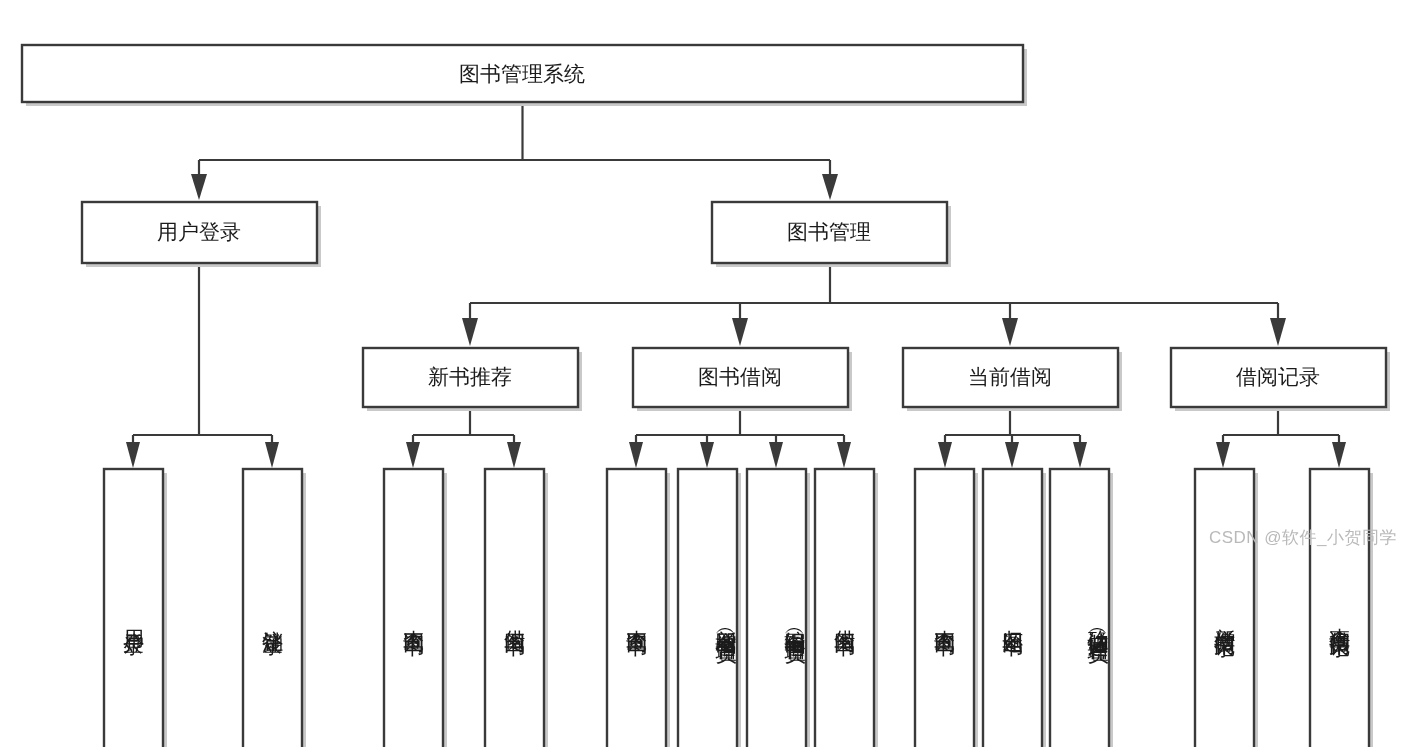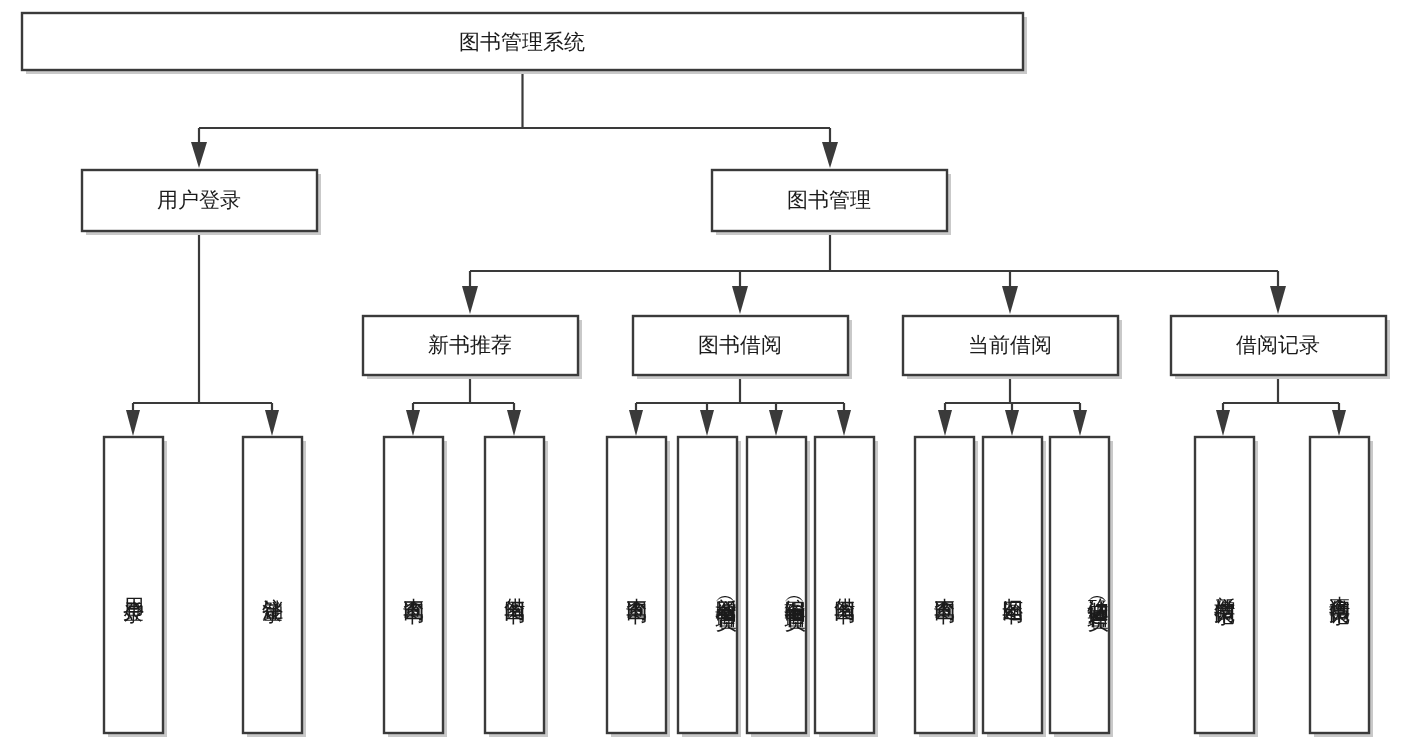--- a/index.html
+++ b/index.html
@@ -11,20 +11,21 @@
     width: 1405px;
     height: 747px;
     overflow: hidden;
     font-family: "Liberation Sans", "DejaVu Sans", sans-serif;
   }
   #diagram-root {
     position: relative;
     width: 1405px;
     height: 523px;
     background: #ffffff;
+    margin-top: 32px;
   }
   svg.diagram-canvas {
     position: absolute;
     left: 0;
     top: 0;
     width: 1405px;
     height: 747px;
     display: block;
   }
   .node-box {
@@ -255,14 +256,15 @@
   <div class="node-label-v" style="left:747px; top:437px; width:59px; height:296px; align-items:flex-start; padding-top:10px; box-sizing:border-box;">编辑图书（管理员）</div>
   <div class="node-label-v" style="left:815px; top:437px; width:59px; height:296px;">借阅图书</div>
 
   <div class="node-label-v" style="left:915px; top:437px; width:59px; height:296px;">查询图书</div>
   <div class="node-label-v" style="left:983px; top:437px; width:59px; height:296px;">归还图书</div>
   <div class="node-label-v" style="left:1050px; top:437px; width:59px; height:296px; align-items:flex-start; padding-top:10px; box-sizing:border-box;">确认归还（管理员）</div>
 
   <div class="node-label-v" style="left:1195px; top:437px; width:59px; height:296px;">新增借阅记录</div>
   <div class="node-label-v" style="left:1310px; top:437px; width:59px; height:296px;">查询借阅记录</div>
 
+  <div class="watermark">CSDN @软件_小贺同学</div>
 
 </div>
 
 </body></html>

